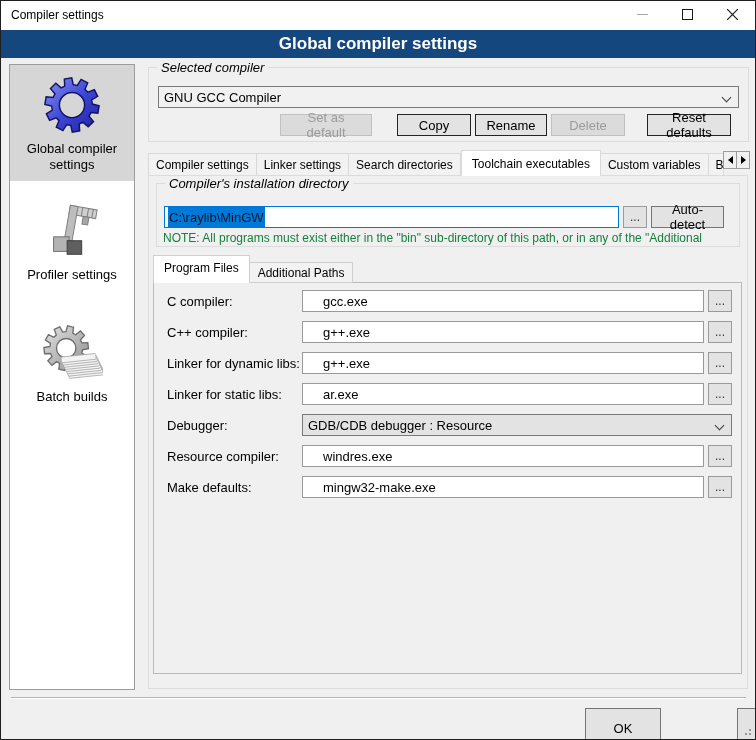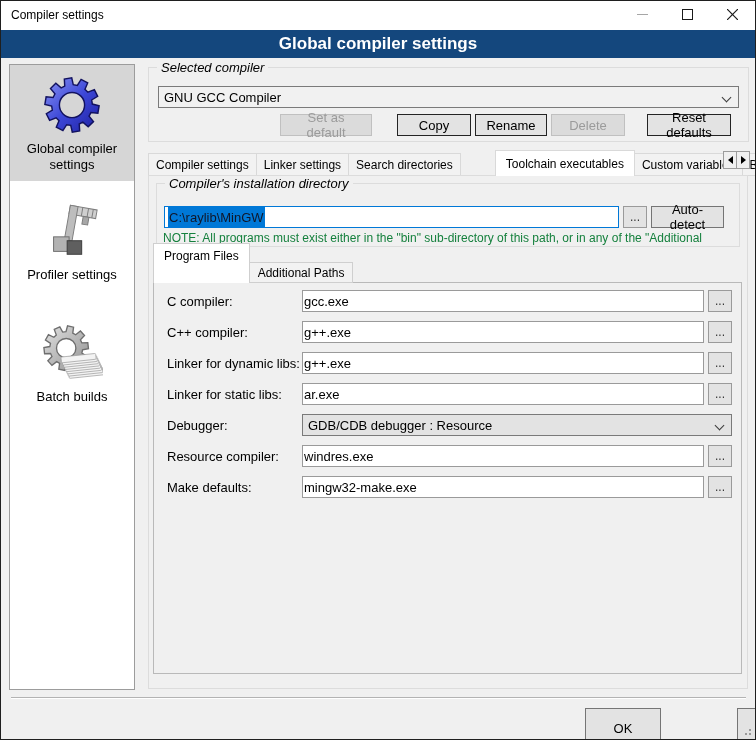--- a/index.html
+++ b/index.html
@@ -42,47 +42,47 @@
   .btn.disabled{background:#dbdbdb;border-color:#c0c0c0;color:#9b9b9b;}
   .btn.big{height:40px;}
   .dots{position:absolute;width:24px;height:22px;background:#e3e3e3;border:1px solid #9a9a9a;
     font-size:12px;line-height:10px;text-align:center;padding:0;color:#333;}
   
   .tabstrip{position:absolute;left:147px;top:149px;width:576px;height:26px;display:flex;align-items:flex-end;}
   .tab{flex-shrink:0;height:23px;line-height:22px;padding:0 7px;font-size:12px;
     background:#f2f2f2;border:1px solid #d9d9d9;border-left-width:0;white-space:nowrap;}
   .tab:first-child{border-left-width:1px;}
   .tab.active{height:26px;line-height:26px;background:#ffffff;border-left-width:1px;
-    border-bottom:0;padding:0 10px;position:relative;z-index:3;margin-left:34px;}
+    border-bottom:0;padding:0 10px;position:relative;z-index:3;}
   .tab.clip{flex-shrink:1;min-width:0;overflow:hidden;}
   .tab-arrows{position:absolute;left:723px;top:150px;display:flex;z-index:4;}
   .arrbtn{width:14px;height:18px;background:#f0f0f0;border:1px solid #9c9c9c;
     display:flex;align-items:center;justify-content:center;margin-left:-1px;}
   .tri-left{width:0;height:0;border-style:solid;border-width:4px 5px 4px 0;border-color:transparent #000 transparent transparent;}
   .tri-right{width:0;height:0;border-style:solid;border-width:4px 0 4px 5px;border-color:transparent transparent transparent #000;}
   .tabpanel{position:absolute;left:147px;top:174px;width:600px;height:514px;
     border:1px solid #dcdcdc;background:#f0f0f0;z-index:1;}
   
   .innertabs{position:absolute;left:152px;top:258px;display:flex;align-items:flex-end;height:24px;z-index:3;}
   .itab{height:21px;line-height:20px;padding:0 8px;font-size:12px;background:#f2f2f2;
     border:1px solid #cfcfcf;border-left-width:0;white-space:nowrap;}
-  .itab.active{height:40px;line-height:24px;background:#ffffff;border-bottom:0;border-left-width:1px;padding:0 10px;}
+  .itab.active{height:28px;line-height:24px;background:#ffffff;border-bottom:0;border-left-width:1px;padding:0 10px;}
   .innerpanel{position:absolute;left:152px;top:281px;width:589px;height:392px;
     border:1px solid #b9b9b9;background:#f0f0f0;z-index:2;}
   
   .pathbox{position:absolute;left:163px;top:205px;width:455px;height:22px;background:#fff;
     border:1px solid #0078d7;display:flex;align-items:center;padding-left:3px;z-index:3;}
   .pathbox .sel{background:#0078d7;color:#0f172a;padding:3px 1px;font-size:13px;white-space:nowrap;}
   .note{position:absolute;left:162px;top:230px;width:577px;color:#15803d;font-size:12px;
     white-space:nowrap;overflow:hidden;z-index:3;}
   
   .frow{position:absolute;left:152px;width:589px;height:22px;z-index:3;}
   .flabel{position:absolute;left:14px;top:4px;font-size:13px;}
   .finput{position:absolute;left:149px;top:0;width:402px;height:22px;border:1px solid #9a9a9a;
-    background:#fff;font-family:"Liberation Sans",sans-serif;font-size:13px;padding:0 1px;}
+    background:#fff;font-family:"Liberation Sans",sans-serif;font-size:13px;padding:0 20px;}
   .frow .dots{left:555px;top:0;}
   .fcombo{left:149px;top:0;width:430px;}
   
   .separator{position:absolute;left:10px;top:696px;width:735px;height:2px;
     border-top:1px solid #b3b3b3;border-bottom:1px solid #ffffff;}
   .grip{position:absolute;right:4px;bottom:4px;width:10px;height:10px;}
   .grip i{position:absolute;width:2px;height:2px;background:#9a9a9a;}
 </style>
 </head>
 <body>

